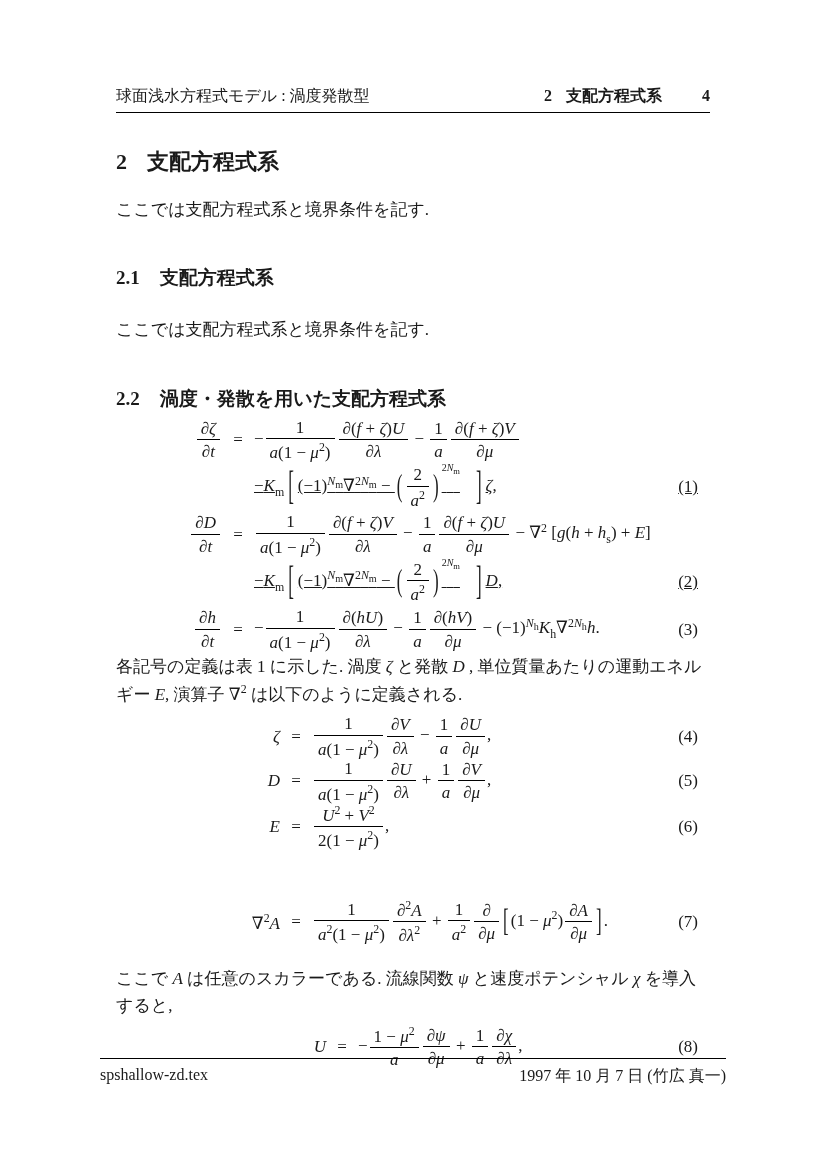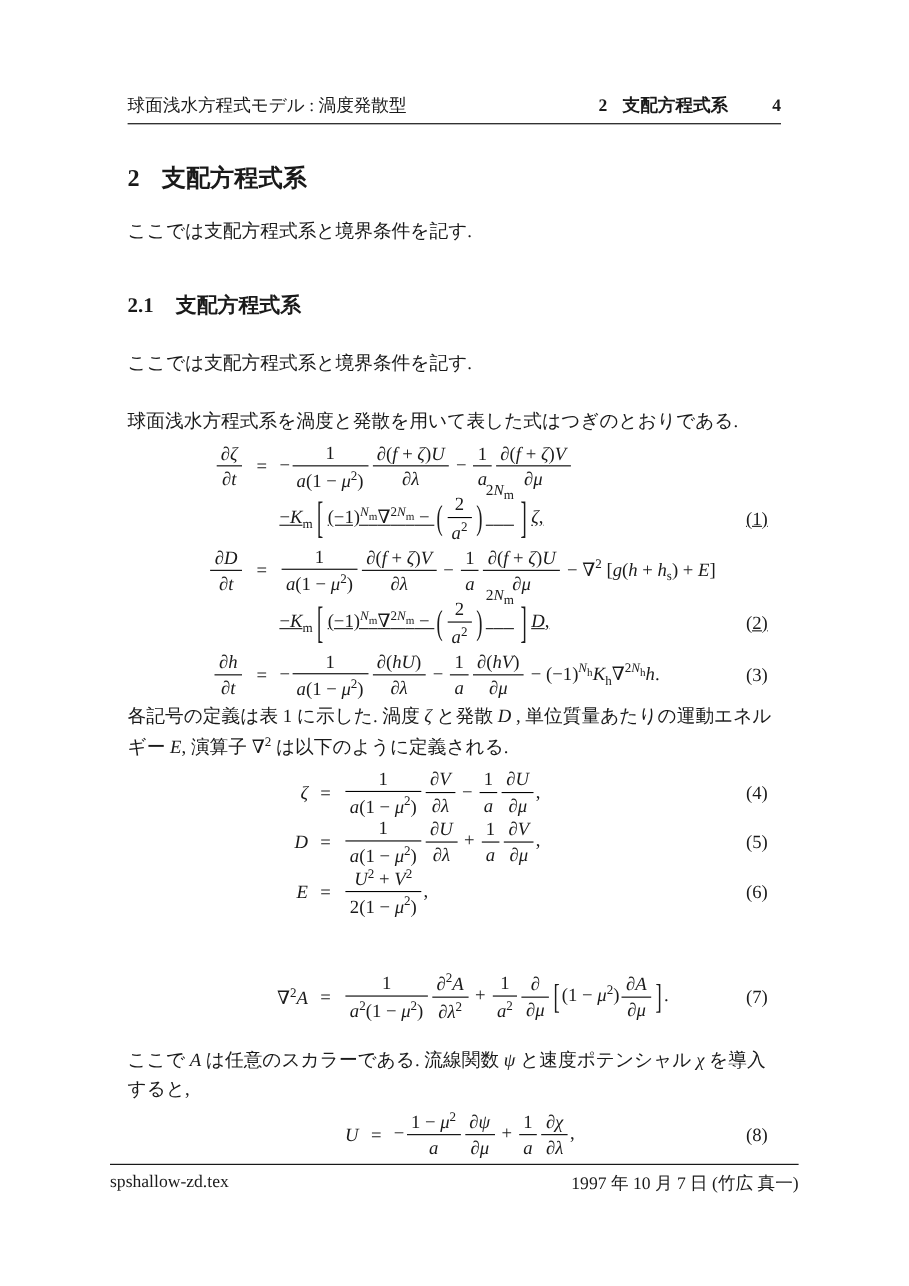--- a/index.html
+++ b/index.html
@@ -46,21 +46,21 @@
   .h42 { min-height:42px; } .h48 { min-height:48px;margin-top:48px; }
 
   
   .fr { display:inline-block; vertical-align:middle; text-align:center; margin:0 2px; }
   .fr .nu { display:block; padding:0 4px 1px 4px; line-height:1.15; }
   .fr .de { display:block; border-top:1px solid #000; padding:2px 4px 0 4px; line-height:1.15; }
   sup { font-size:70%; } sub { font-size:70%; }
   sup sub, sub sub { font-size:85%; }
   .big { display:inline-block; transform:scaleY(2.35); vertical-align:middle; margin:0 4px; font-weight:300; }
   .bp  { display:inline-block; transform:scaleY(1.85); vertical-align:middle; margin:0 2px; font-weight:300; }
-  .hi  { position:relative; top:-1.35em; font-size:14px; margin:0 2px 0 1px; }
+  .hi  { position:relative; top:-1.35em; font-size:10px; margin:0 12px 0 1px; }
   i { font-style:italic; }
 
   
   .page-footer {
     position:absolute; left:100px; right:100px; top:1058px;
     border-top:1.5px solid #000; padding-top:7px;
     display:flex; justify-content:space-between; font-size:16px;text-align:right;
   }
 </style>
 </head>
@@ -82,22 +82,24 @@
   </h1>
 
   <p class="body-par" style="margin-top:20px">ここでは支配方程式系と境界条件を記す.</p>
 
   <h2 class="subsec">
     <span class="secno">2.1</span><span>支配方程式系</span>
   </h2>
 
   <p class="body-par">ここでは支配方程式系と境界条件を記す.</p>
 
+  <h2 class="subsec">
+    <span class="secno">2.2</span><span>渦度・発散を用いた支配方程式系</span>
+  </h2>
 
-  <p class="body-par">球面浅水方程式系を渦度と発散を用いて表した式はつぎのとおりである.</p>
 
   <div class="eq-group">
     <div class="eq-line g1 h44">
       <span class="lhs"><span class="fr"><span class="nu"><i>∂ζ</i></span><span class="de"><i>∂t</i></span></span></span>
       <span class="rel">=</span>
       <span class="rhs">−<span class="fr"><span class="nu">1</span><span class="de"><i>a</i>(1 − <i>μ</i><sup>2</sup>)</span></span><span class="fr"><span class="nu"><i>∂</i>(<i>f</i> + <i>ζ</i>)<i>U</i></span><span class="de"><i>∂λ</i></span></span> − <span class="fr"><span class="nu">1</span><span class="de"><i>a</i></span></span><span class="fr"><span class="nu"><i>∂</i>(<i>f</i> + <i>ζ</i>)<i>V</i></span><span class="de"><i>∂μ</i></span></span></span>
       <span class="num"></span>
     </div>
     <div class="eq-line g1 h50">
       <span class="lhs"></span>

